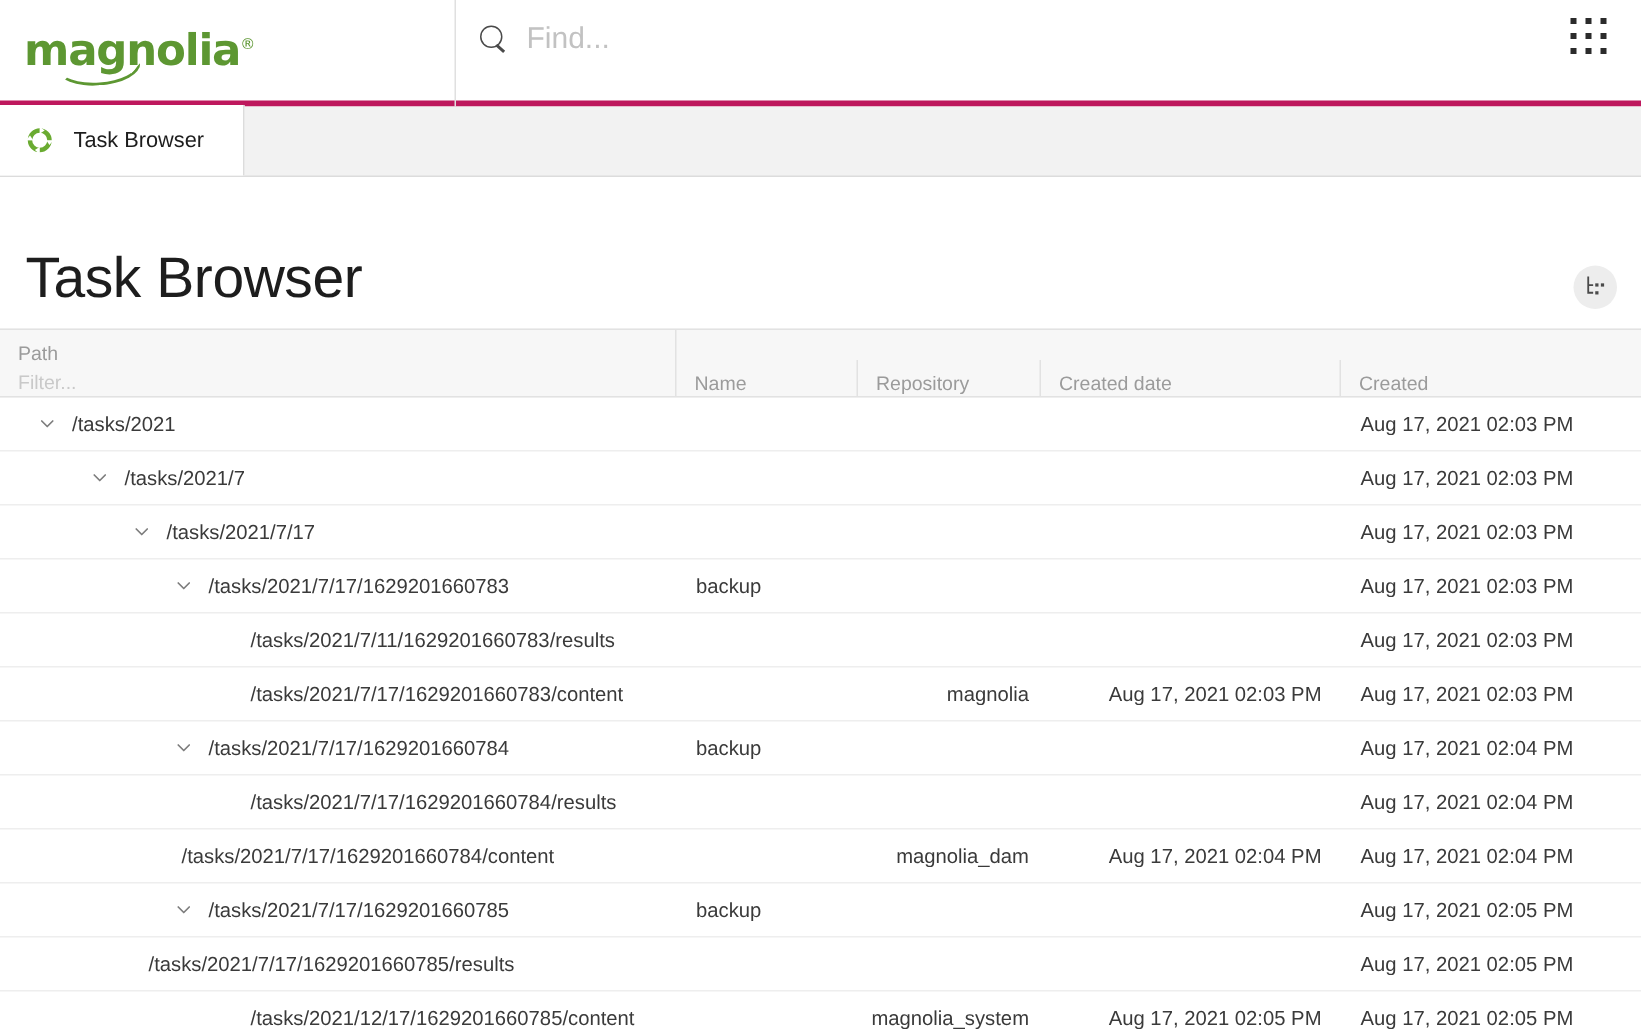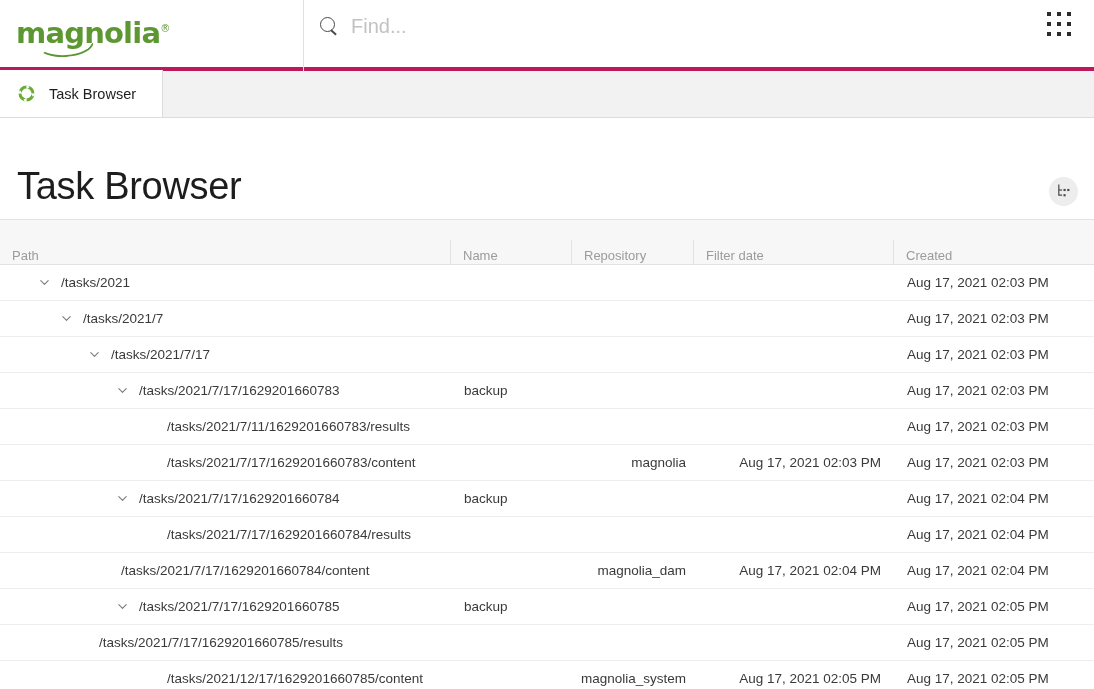--- a/index.html
+++ b/index.html
@@ -363,38 +363,39 @@
         </svg>
       </span>
     </button>
   </div>
 
   <div class="grid">
 
     <div class="grid-header">
       <div class="gh-cell col-path">
         <div class="gh-title">Path</div>
+        <input class="gh-filter" type="text" placeholder="Filter..." style="">
       </div>
       <div class="gh-cell col-name">
         <div class="gh-title">Name</div>
       </div>
       <div class="gh-cell col-repo">
         <div class="gh-title">Repository</div>
       </div>
       <div class="gh-cell col-backup">
-        <div class="gh-title">Filter date</div>
+        <div class="gh-title">Created date</div>
       </div>
       <div class="gh-cell col-created">
         <div class="gh-title">Created</div>
       </div>
     </div>
 
     <div id="rows">
         <div class="row">
-          <div class="c-path" style="padding-left:33px">
+          <div class="c-path" style="padding-left:20px">
             <span class="chev">
               <svg width="11" height="11" viewBox="0 0 12 12">
                 <path d="M2 4 L6 8 L10 4" stroke="#7d7d7d" stroke-width="1.25" fill="none" stroke-linecap="round" stroke-linejoin="round"></path>
               </svg>
             </span>
             <span class="path-text">/tasks/2021</span>
           </div>
           <div class="c-name"></div>
           <div class="c-repo"></div>
           <div class="c-backup"></div>

